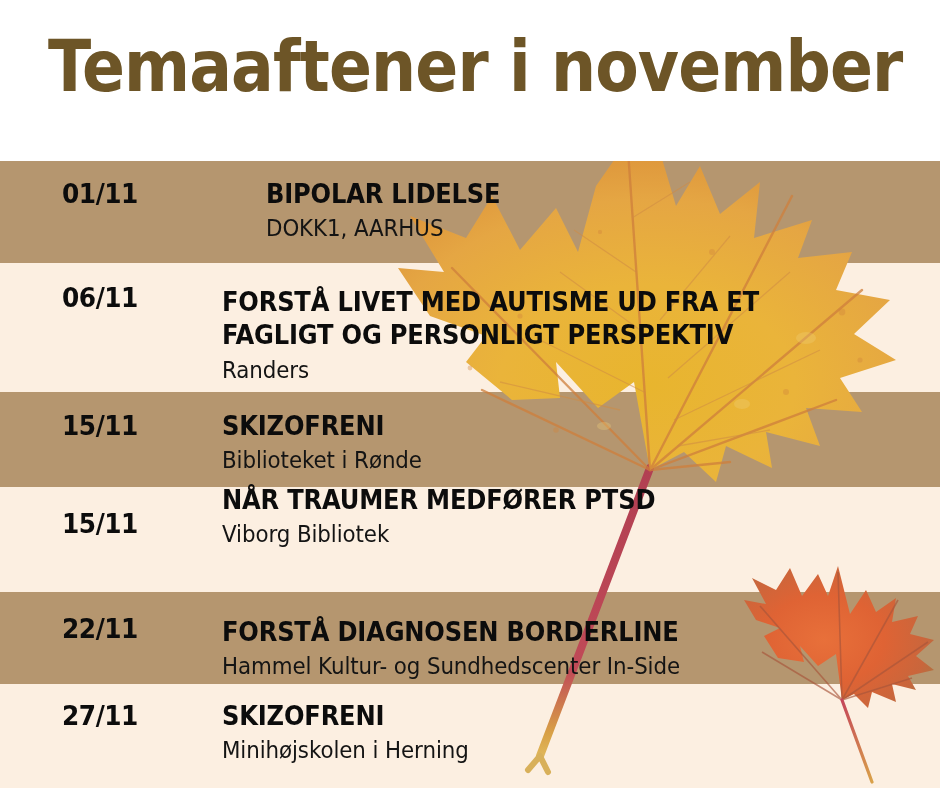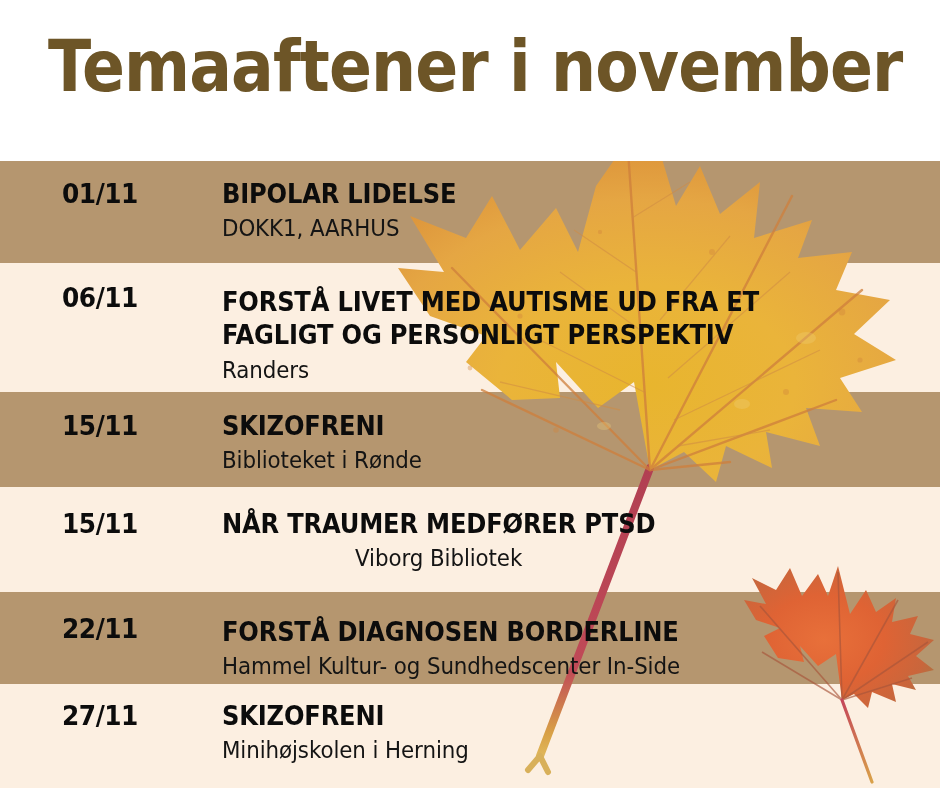--- a/index.html
+++ b/index.html
@@ -243,21 +243,21 @@
   </div>
 
   <div class="header">
     <div class="poster-title">Temaaftener i november</div>
   </div>
 
   <div class="rows">
 
     <div class="row">
       <div class="row-date" style="top:178px;">01/11</div>
-      <div class="row-body" style="top:178px;">
+      <div class="row-body" style="top:178px;margin-left:44px;">
         <div class="row-title">BIPOLAR LIDELSE</div>
         <div class="row-venue">DOKK1, AARHUS</div>
       </div>
     </div>
 
     <div class="row">
       <div class="row-date" style="top:282px;">06/11</div>
       <div class="row-body" style="top:286px;">
         <div class="row-title">FORSTÅ LIVET MED AUTISME UD FRA ET</div>
         <div class="row-title">FAGLIGT OG PERSONLIGT PERSPEKTIV</div>
@@ -268,21 +268,21 @@
     <div class="row">
       <div class="row-date" style="top:410px;">15/11</div>
       <div class="row-body" style="top:410px;">
         <div class="row-title">SKIZOFRENI</div>
         <div class="row-venue">Biblioteket i Rønde</div>
       </div>
     </div>
 
     <div class="row">
       <div class="row-date" style="top:508px;">15/11</div>
-      <div class="row-body" style="top:508px;text-align:center;">
+      <div class="row-body" style="top:484px;">
         <div class="row-title">NÅR TRAUMER MEDFØRER PTSD</div>
         <div class="row-venue">Viborg Bibliotek</div>
       </div>
     </div>
 
     <div class="row">
       <div class="row-date" style="top:613px;">22/11</div>
       <div class="row-body" style="top:616px;">
         <div class="row-title">FORSTÅ DIAGNOSEN BORDERLINE</div>
         <div class="row-venue">Hammel Kultur- og Sundhedscenter In-Side</div>

